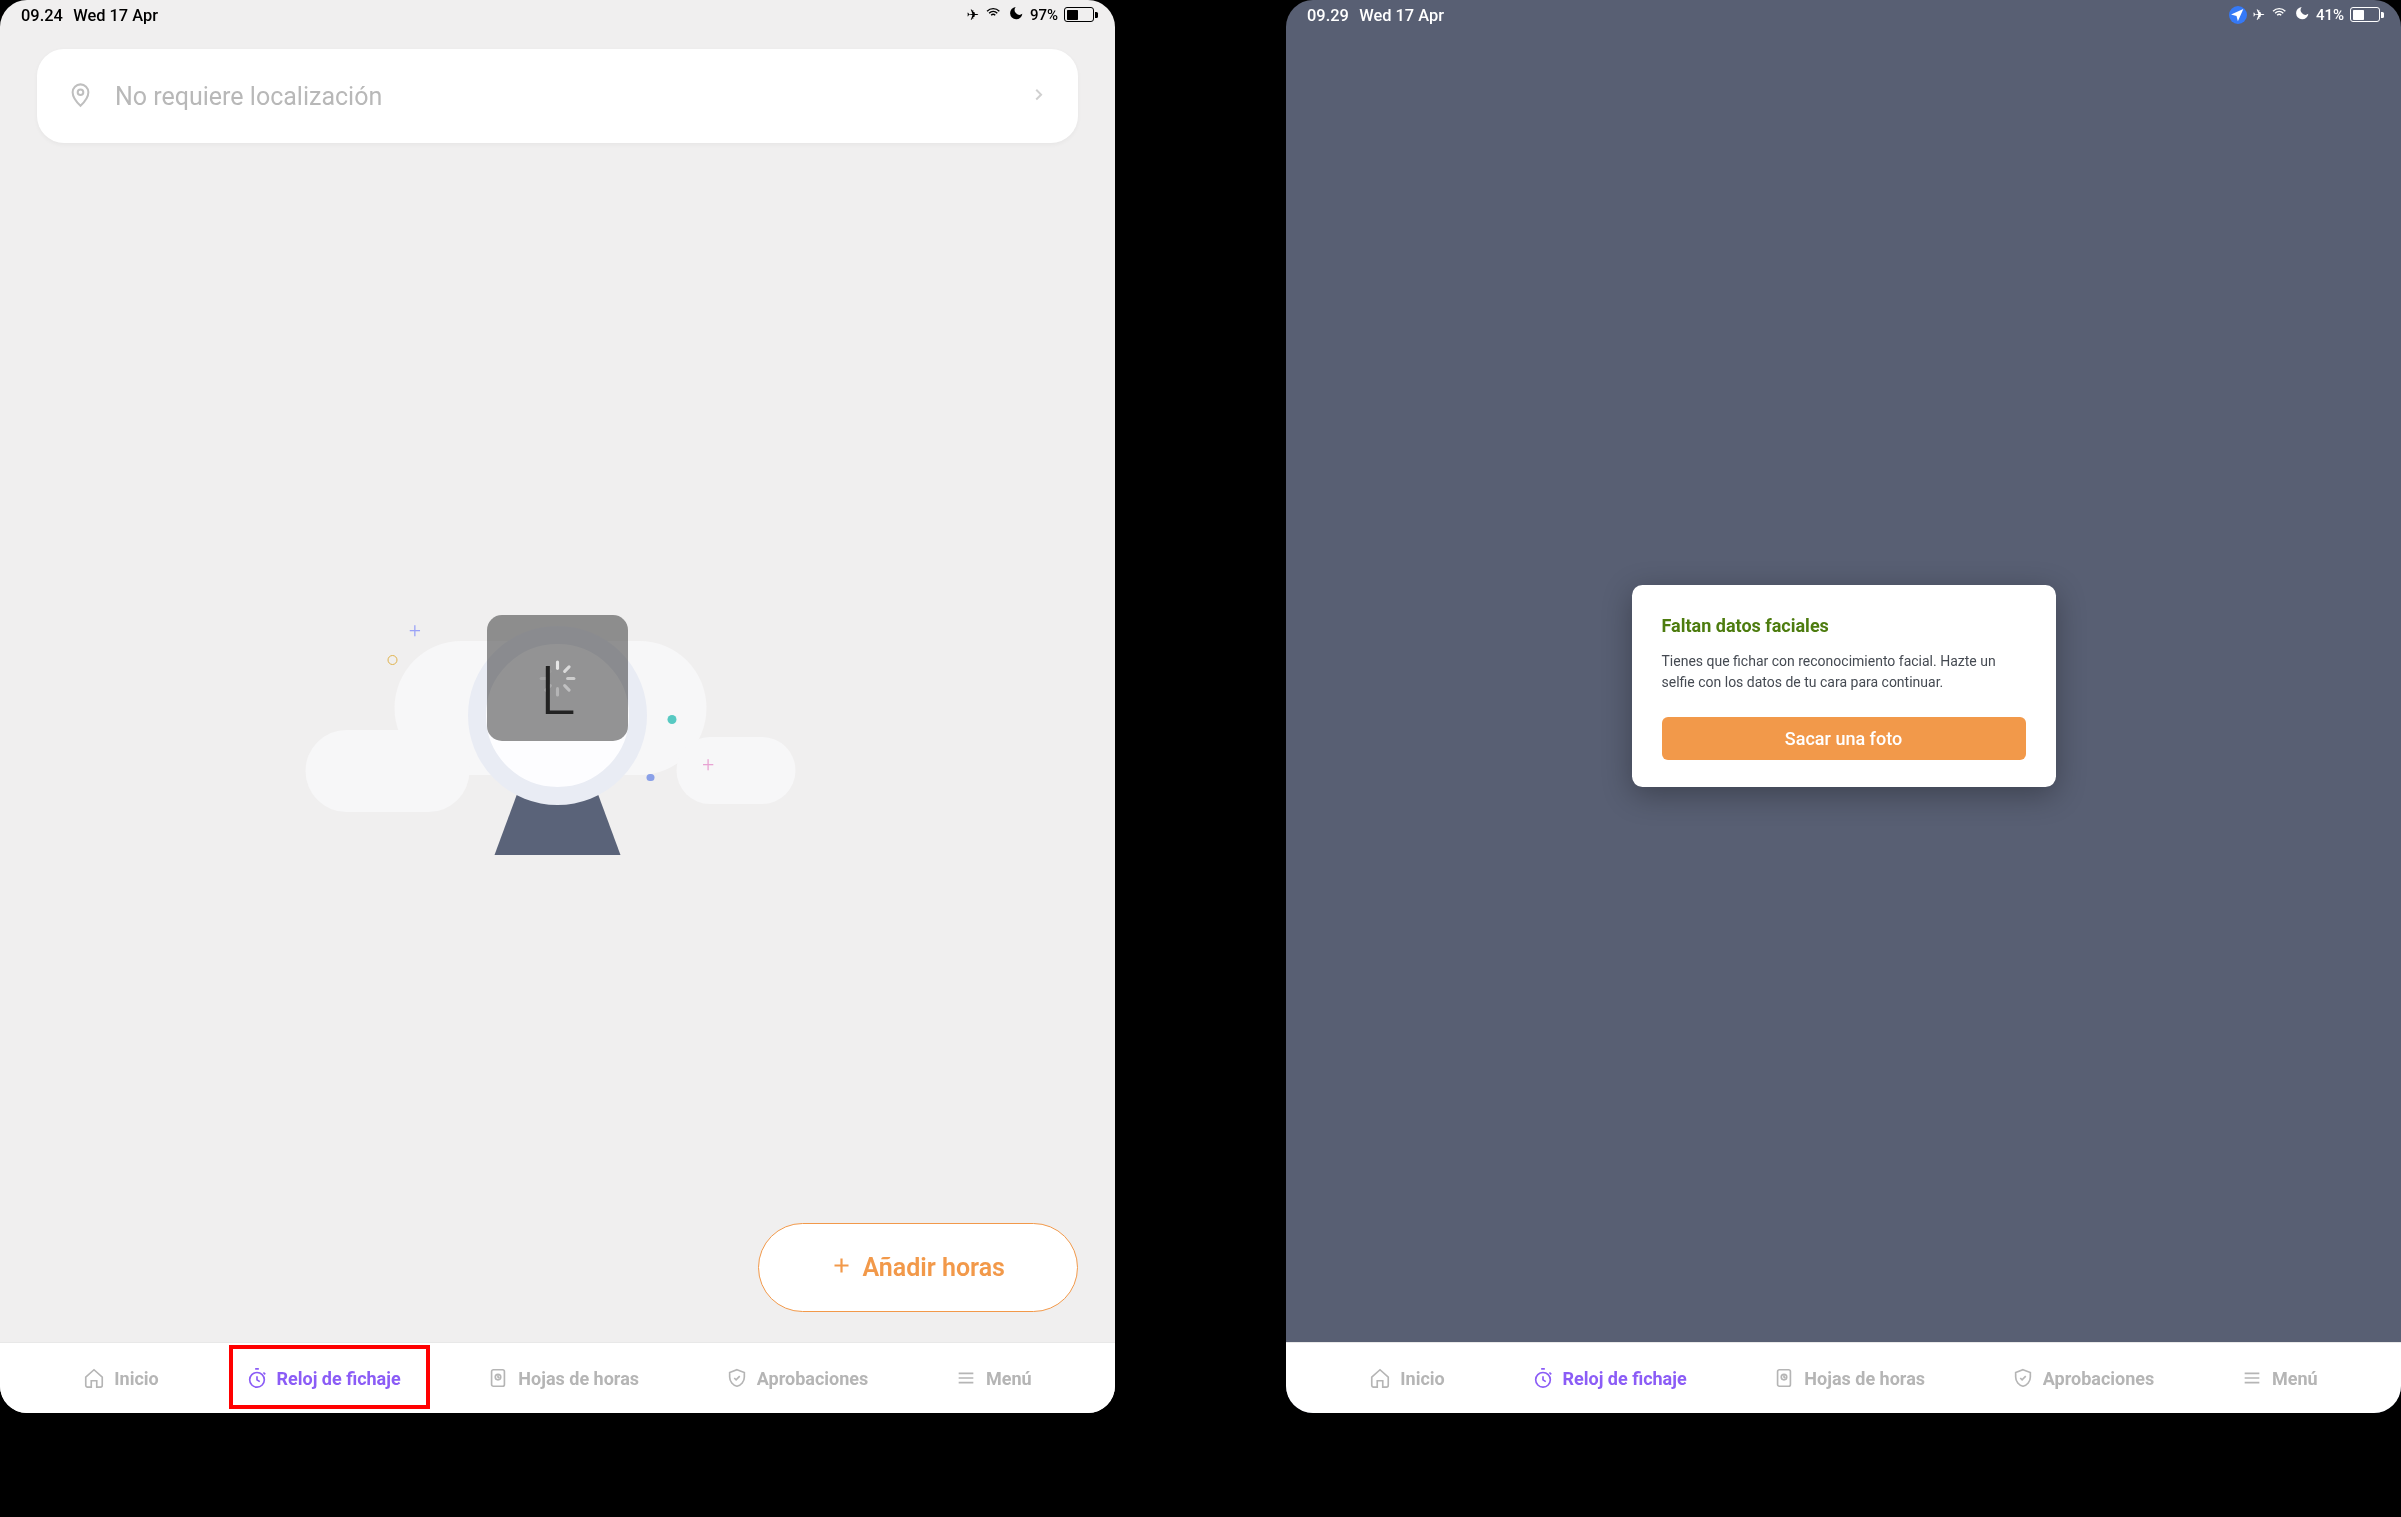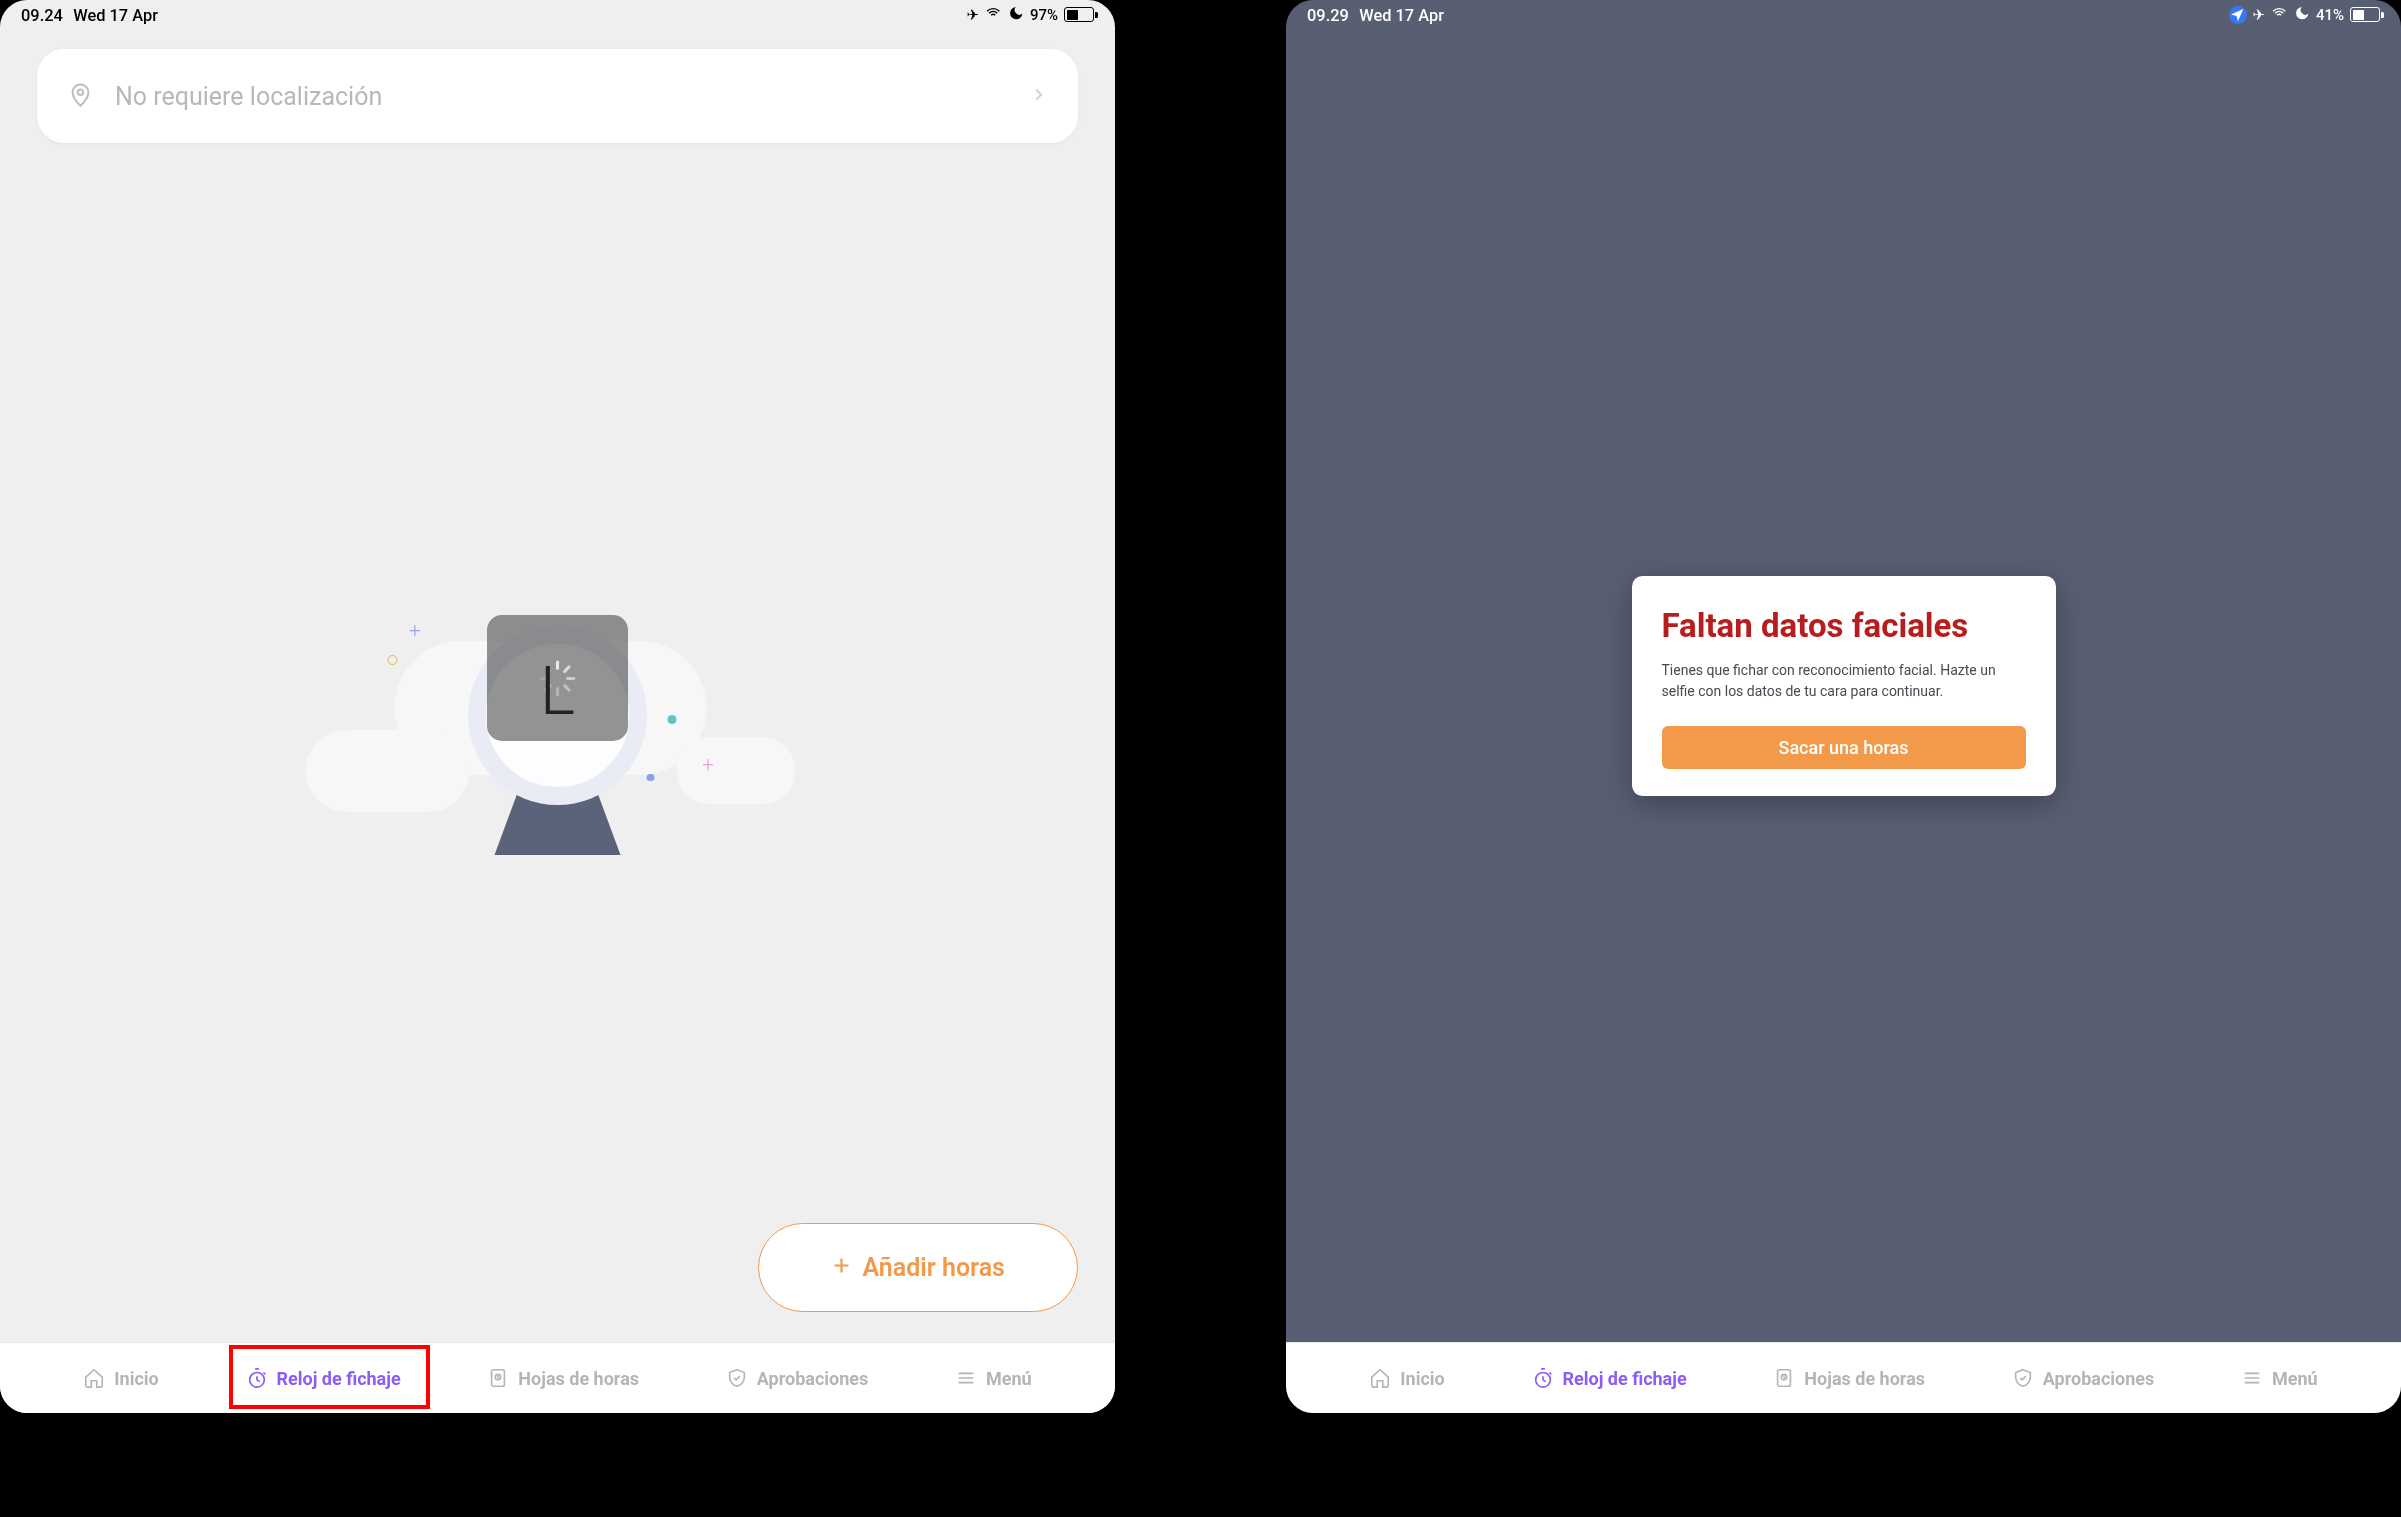--- a/index.html
+++ b/index.html
@@ -166,21 +166,21 @@
   
   .modal {
     position: absolute;
     left: 50%; top: 50%; transform: translate(-50%,-50%);
     width: 424px;
     background: #fff;
     border-radius: 10.4px;
     padding: 30px 30px 27px 30px;
     box-shadow: 0 7.4px 30px rgba(0,0,0,0.3);
   }
-  .modal h2 { font-size: 33px; font-weight: 700; color: #b91c1c; margin-bottom: 15px; }
+  .modal h2 { font-size: 18px; font-weight: 700; color: #4d7c0f; margin-bottom: 15px; }
   .modal p { font-size: 14px; color: #454a52; line-height: 1.5; margin-bottom: 24px; }
   .modal .mbtn {
     background: #f2994a; color: #fff;
     height: 43px; border-radius: 6px;
     display: flex; align-items: center; justify-content: center;
     font-size: 18px; font-weight: 500;
   }
 
   .statusbar .loc-indicator {
     width: 18px; height: 18px; border-radius: 50%; background: #3579f6;
@@ -339,21 +339,21 @@
           <span class="battery-fill" style="width:41%"></span>
         </span>
     </div>
   </div>
 
   <div class="content">
     <div class="modal">
       <h2>Faltan datos faciales</h2>
       <p>Tienes que fichar con reconocimiento facial. Hazte un selfie con los datos de tu cara para continuar.</p>
       <div class="mbtn">
-        <span>Sacar una horas</span>
+        <span>Sacar una foto</span>
       </div>
     </div>
   </div>
 
   <div class="tabbar">
     <div class="tab">
       <svg viewBox="0 0 24 24" fill="none" stroke="currentColor" stroke-width="1.8">
           <path d="M3 11l9-8 9 8v9a2 2 0 0 1-2 2h-4v-7h-6v7H5a2 2 0 0 1-2-2z"></path>
         </svg>
       <span>Inicio</span>

